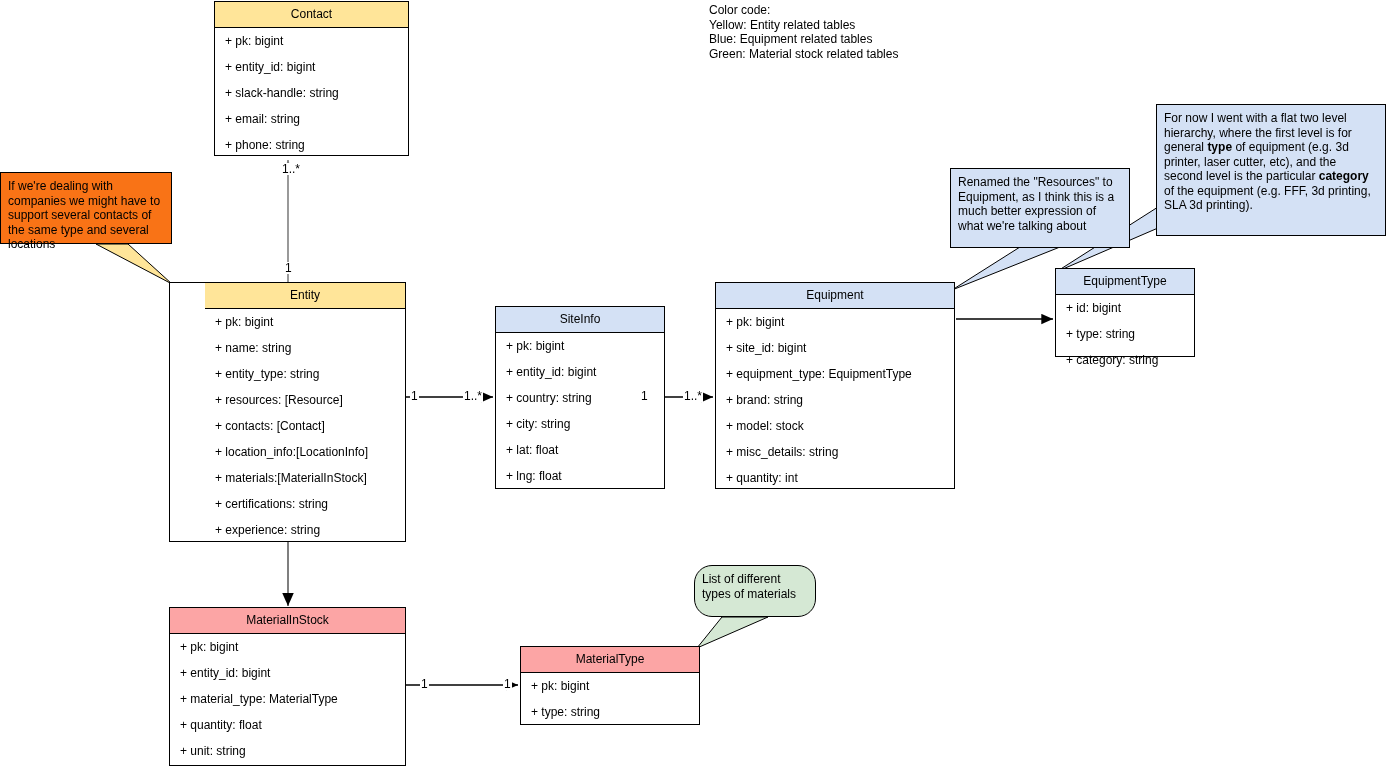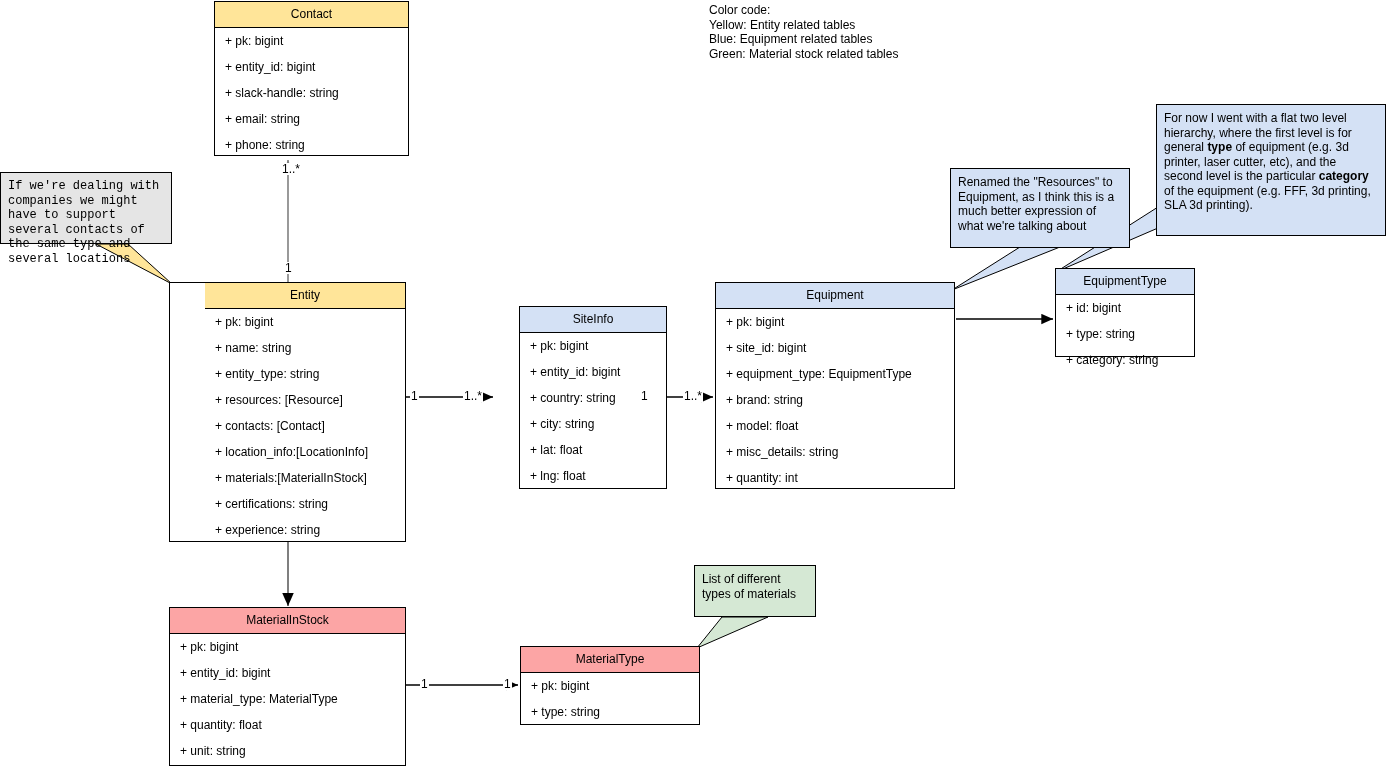--- a/index.html
+++ b/index.html
@@ -23,23 +23,23 @@
   .cls.blue   .hdr{background:#d4e1f5;}
   .cls.green  .hdr{background:#fca5a5;}
   .cls .attrs{padding:0;}
   .cls .attr{
     font-size:12px;line-height:14px;padding:6px 0 6px 10px;white-space:nowrap;
   }
 
   
   .note{position:absolute;border:1px solid #000;box-sizing:border-box;
         font-size:12px;line-height:14.5px;padding:6px 7px;}
-  .note.yellow{background:#e5e5e5;font-family:Liberation Mono, monospace;}
+  .note.yellow{background:#f97316;}
   .note.blue{background:#d4e1f5;}
-  .note.green{background:#d5e8d4;}
+  .note.green{background:#d5e8d4;border-radius:18px;}
   .note b{font-weight:bold;}
 
   
   .legend{position:absolute;font-size:12px;line-height:14.5px;white-space:pre-line;}
 
   
   .elabel{position:absolute;font-size:12px;line-height:12px;background:#fff;padding:0 1px;white-space:nowrap;}
 </style>
 </head>
 <body>
@@ -98,40 +98,40 @@
       <div class="attr">+ entity_type: string</div>
       <div class="attr">+ resources: [Resource]</div>
       <div class="attr">+ contacts: [Contact]</div>
       <div class="attr">+ location_info:[LocationInfo]</div>
       <div class="attr">+ materials:[MaterialInStock]</div>
       <div class="attr">+ certifications: string</div>
       <div class="attr">+ experience: string</div>
     </div>
   </div>
 
-  <div class="cls blue" style="left:495px;top:306px;width:148px;height:183px;margin-left:24px;">
+  <div class="cls blue" style="left:495px;top:306px;width:170px;height:183px;">
     <div class="hdr">SiteInfo</div>
     <div class="attrs">
       <div class="attr">+ pk: bigint</div>
       <div class="attr">+ entity_id: bigint</div>
       <div class="attr">+ country: string</div>
       <div class="attr">+ city: string</div>
       <div class="attr">+ lat: float</div>
       <div class="attr">+ lng: float</div>
     </div>
   </div>
 
   <div class="cls blue" style="left:715px;top:282px;width:240px;height:207px;">
     <div class="hdr">Equipment</div>
     <div class="attrs">
       <div class="attr">+ pk: bigint</div>
       <div class="attr">+ site_id: bigint</div>
       <div class="attr">+ equipment_type: EquipmentType</div>
       <div class="attr">+ brand: string</div>
-      <div class="attr">+ model: float</div>
+      <div class="attr">+ model: stock</div>
       <div class="attr">+ misc_details: string</div>
       <div class="attr">+ quantity: int</div>
     </div>
   </div>
 
   <div class="cls blue" style="left:1055px;top:268px;width:140px;height:89px;">
     <div class="hdr">EquipmentType</div>
     <div class="attrs">
       <div class="attr">+ id: bigint</div>
       <div class="attr">+ type: string</div>

